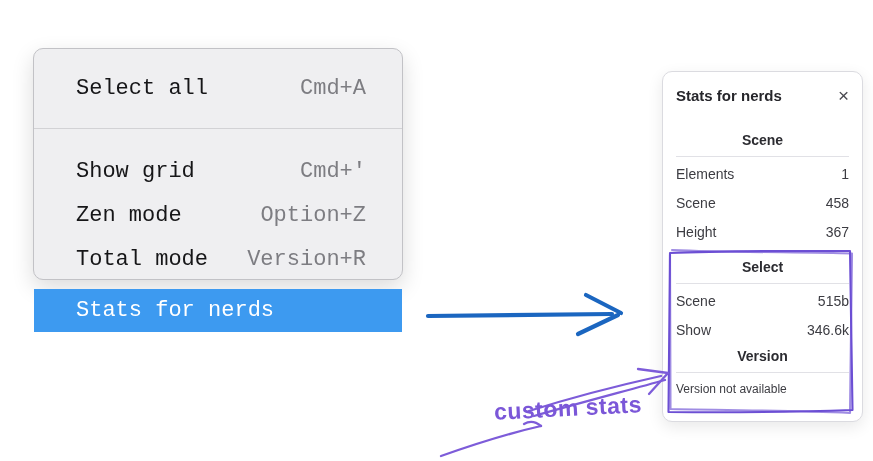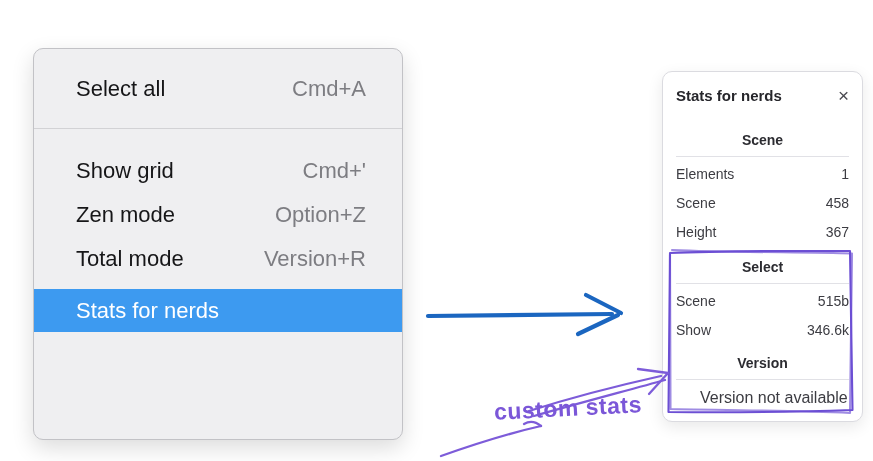--- a/index.html
+++ b/index.html
@@ -2,24 +2,24 @@
 <html><head>
 <meta charset="utf-8">
 <style>
   * { margin:0; padding:0; box-sizing:border-box; }
   html,body { width:873px; height:461px; background:#ffffff; overflow:hidden;
               font-family:"Liberation Sans", sans-serif; }
   .canvas { position:relative; width:873px; height:461px; background:#ffffff; }
 
   
   .context-menu {
-    position:absolute; left:33px; top:48px; width:370px; height:392px;
+    position:absolute; left:33px; top:48px; width:370px; height:232px;
     background:#efeff1; border:1px solid #c2c2c6; border-radius:10px;
     box-shadow:0 8px 22px rgba(0,0,0,0.14);
-    font-size:22px; color:#161618;
+    font-size:22px; color:#161618;font-family:Liberation Mono, monospace;
   }
   .menu-item {
     display:flex; align-items:center;
     padding:0 36px 0 42px; height:44px; cursor:default;
   }
   .menu-item.first { height:79px; }
   .menu-sep { border-top:1px solid #d2d2d5; width:100%; }
   .menu-group { padding-top:20px; }
   .mi-shortcut { margin-left:auto; color:#7d7d82; }
   .menu-item.selected {
@@ -33,27 +33,27 @@
     background:#ffffff; border:1px solid #dbdbe0; border-radius:10px;
     box-shadow:0 5px 16px rgba(0,0,0,0.09);
     padding:12px 13px; font-size:14px; color:#3a3a40;
   }
   .panel-header { display:flex; align-items:center; justify-content:space-between; height:22px; }
   .panel-title { font-weight:bold; font-size:15px; color:#26262b; }
   .panel-close { font-size:19px; line-height:19px; color:#4c4c52; cursor:pointer; font-weight:400; }
   .sec-heading { text-align:center; font-weight:bold; font-size:14px; color:#2c2c31; }
   .sec-heading.scene   { margin-top:26px; }
   .sec-heading.storage { margin-top:13px; }
-  .sec-heading.version { margin-top:11px; }
+  .sec-heading.version { margin-top:4px; }
   .sec-divider { border-top:1px solid #e1e1e6; margin-top:8px; }
   .stat-rows { margin-top:2px;text-align:center; }
   .stat-row { display:flex; justify-content:space-between; align-items:center; height:29px; }
   .stat-label { color:#3c3c42; }
   .stat-value { color:#3c3c42; }
-  .version-note { margin-top:9px; font-size:16px; color:#3c3c42;margin-left:24px; }
+  .version-note { margin-top:9px; font-size:12px; color:#3c3c42; }
 
   
   .overlay { position:absolute; left:0; top:0; width:873px; height:461px; z-index:5; }
   .annot-text {
     position:absolute; left:494px; top:395px; z-index:6;
     font-size:23px; font-weight:600; letter-spacing:0.5px;
     color:#7b57d8; transform:rotate(-3deg); white-space:nowrap;
   }
 </style>
 </head>

